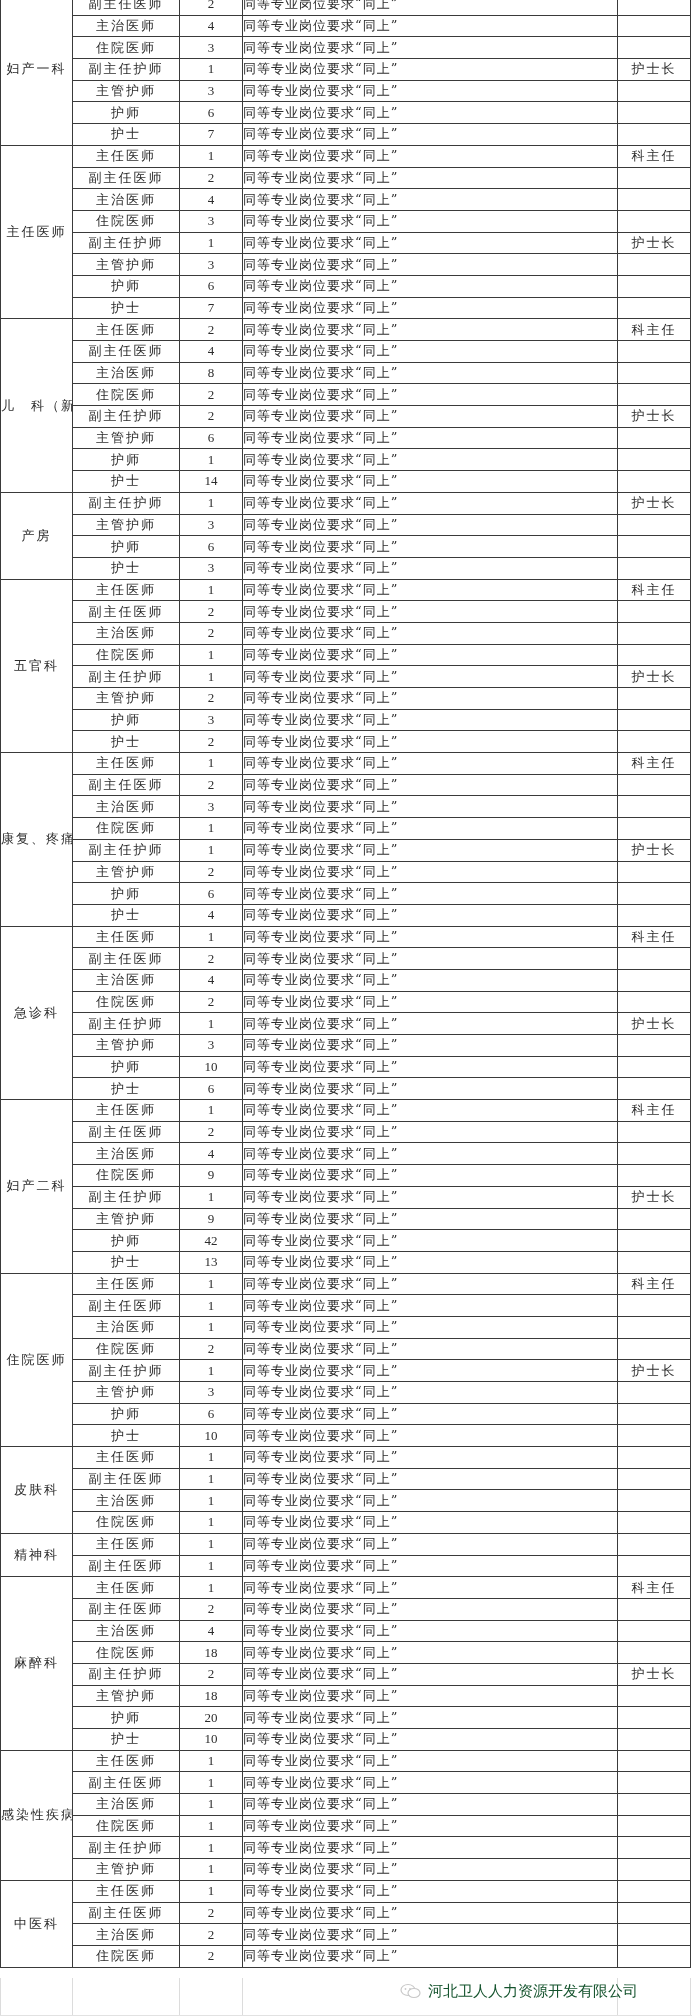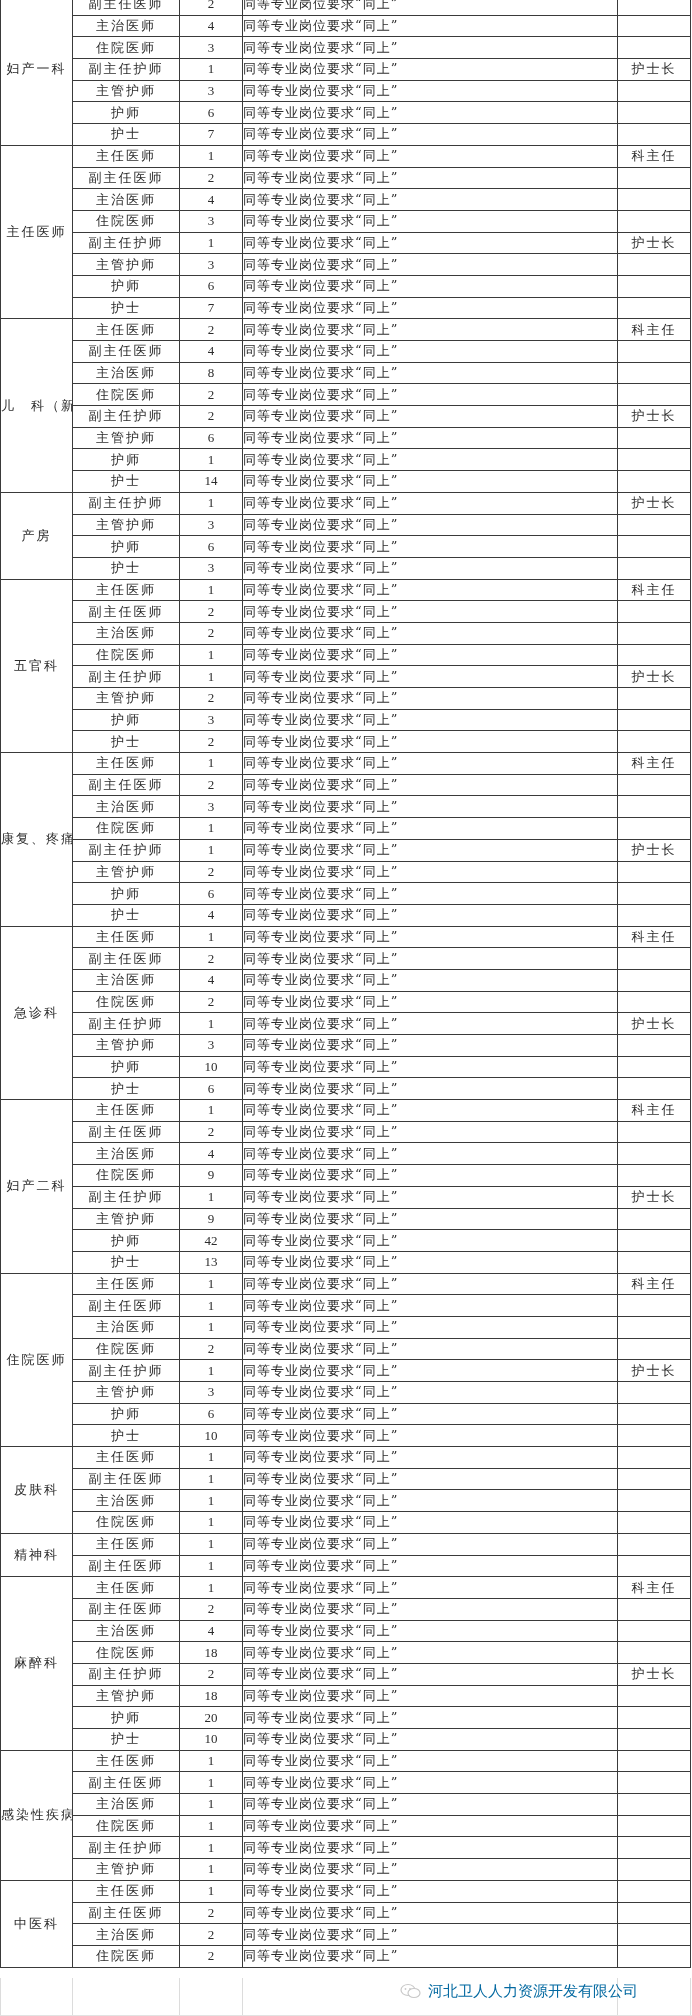--- a/index.html
+++ b/index.html
@@ -14,21 +14,21 @@
   td.title { text-align:center; letter-spacing:2px; }
   td.num { text-align:center; font-family:"Liberation Serif",serif; font-size:15px; }
   td.req { text-align:left; padding-left:4px; letter-spacing:1px; }
   td.note { text-align:center; letter-spacing:2px; }
   col.c1 { width:72px; } col.c2 { width:107px; } col.c3 { width:63px; }
   col.c4 { width:375px; } col.c5 { width:73px; }
   #below { position:absolute; left:0; top:1978px; width:692px; height:38px; }
   #below .gl { position:absolute; top:0; bottom:0; width:1px; background:#dcdcdc; }
   #below .hl { position:absolute; left:0; right:0; height:1px; background:#e2e2e2; top:37px; }
   #wm { position:absolute; left:400px; top:1980px; height:22px; display:flex; align-items:center;
-        font-family:"DejaVu Sans","Liberation Sans",sans-serif; font-size:15px; color:#0369a1;
+        font-family:"DejaVu Sans","Liberation Sans",sans-serif; font-size:15px; color:#14532d;
         letter-spacing:0px; }
   #wm .ic { width:22px; height:16px; margin-right:6px; }
 </style>
 </head>
 <body>
 
 <div id="wrap">
   <table class="grid">
     <colgroup>
       <col class="c1">

